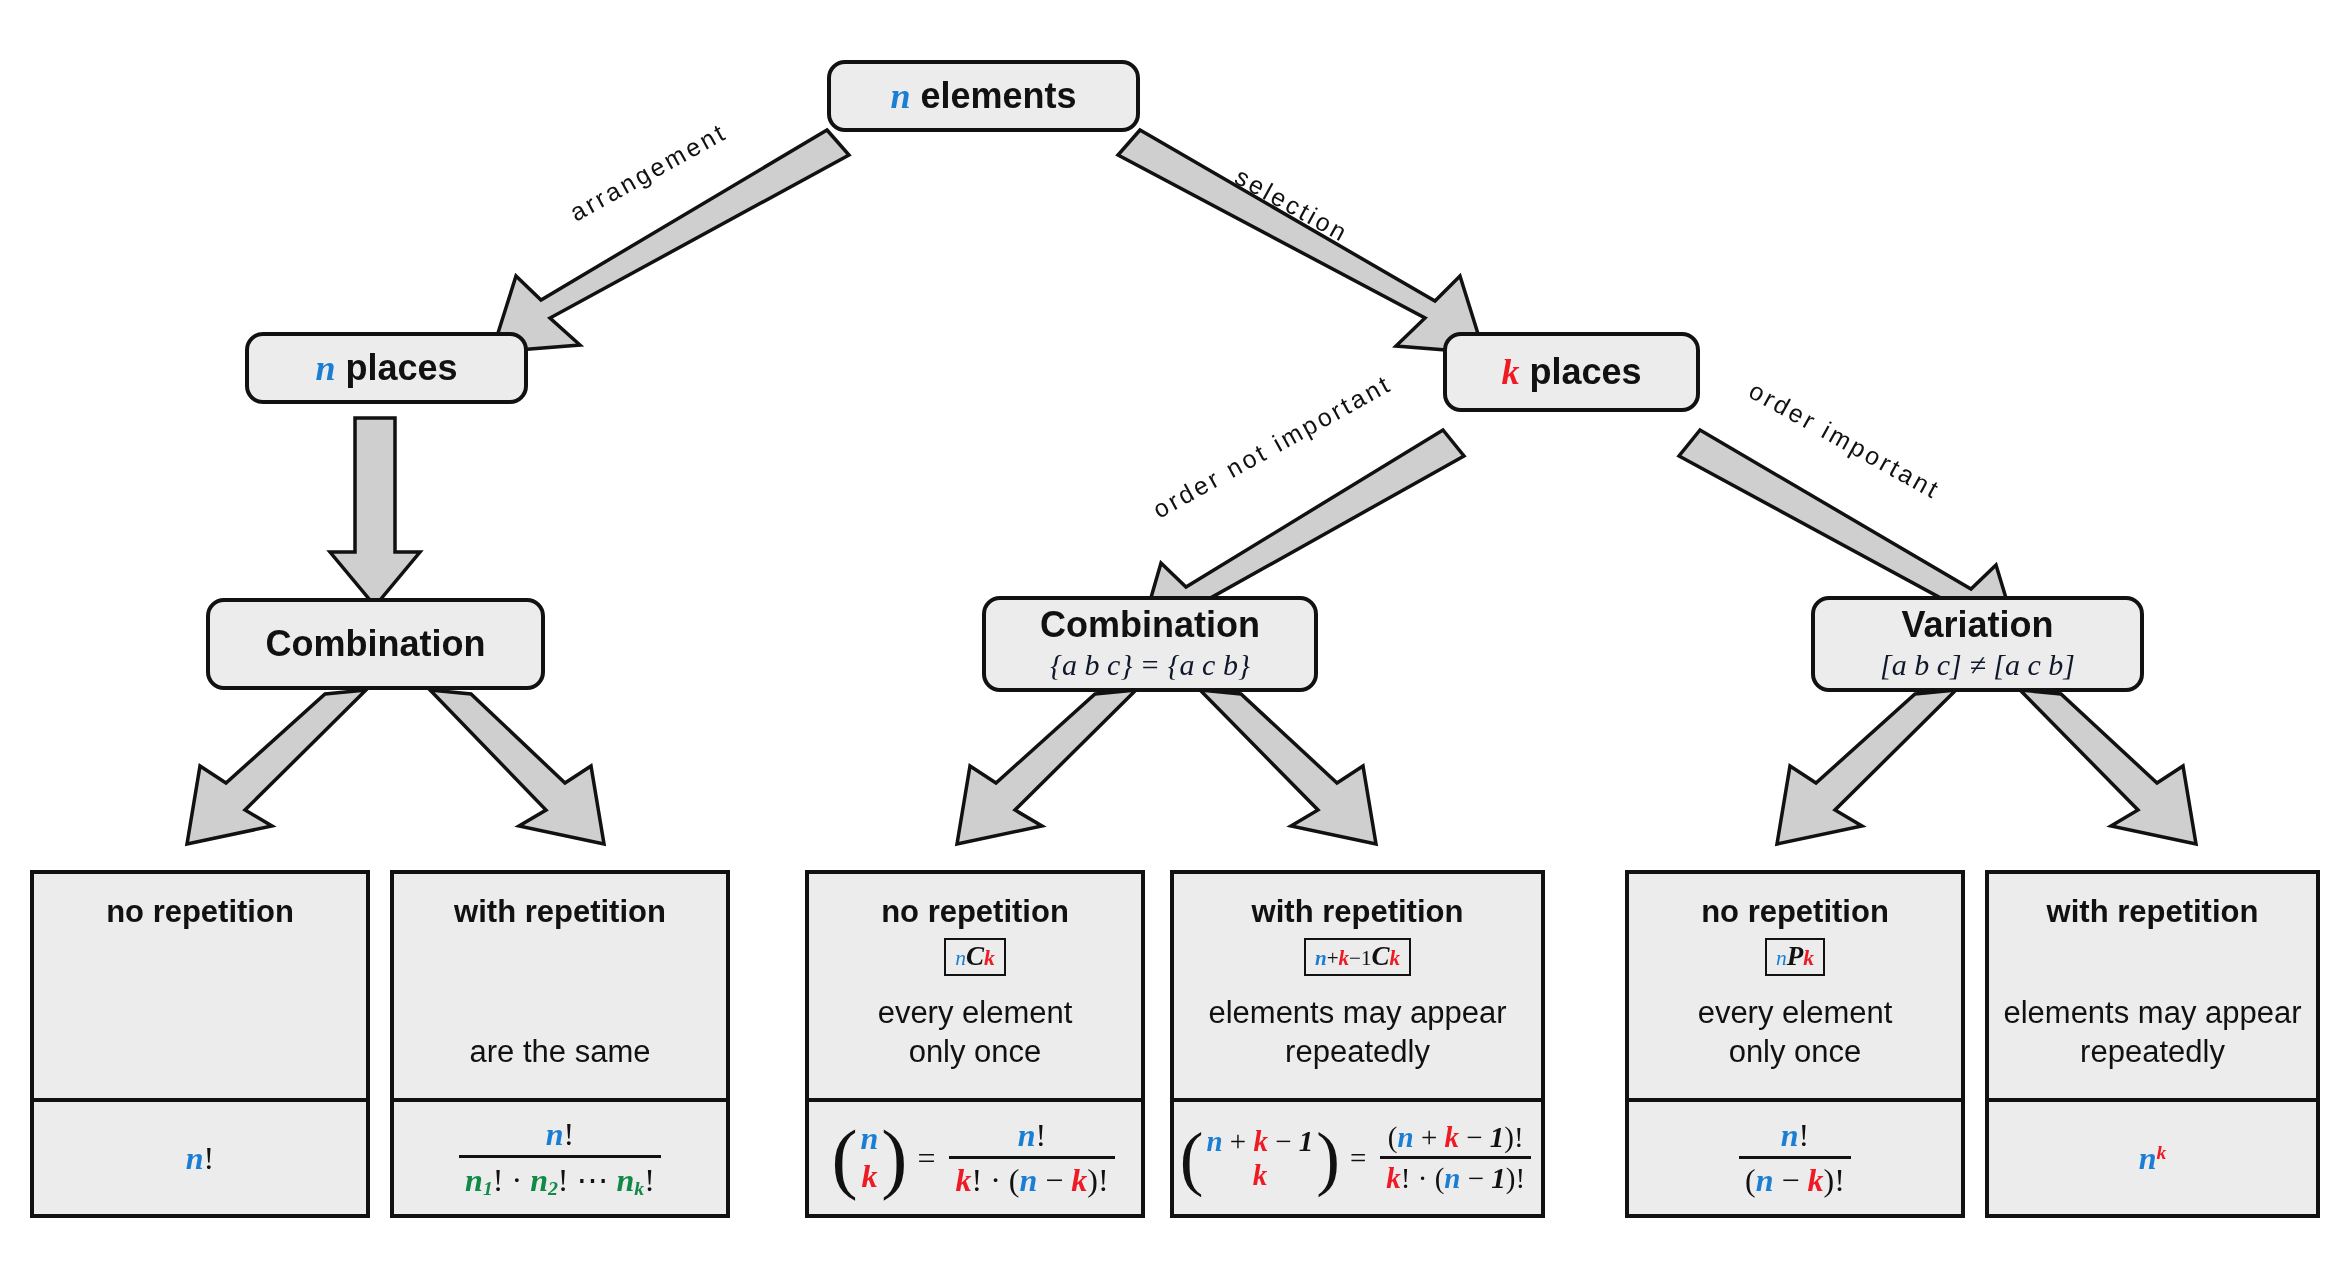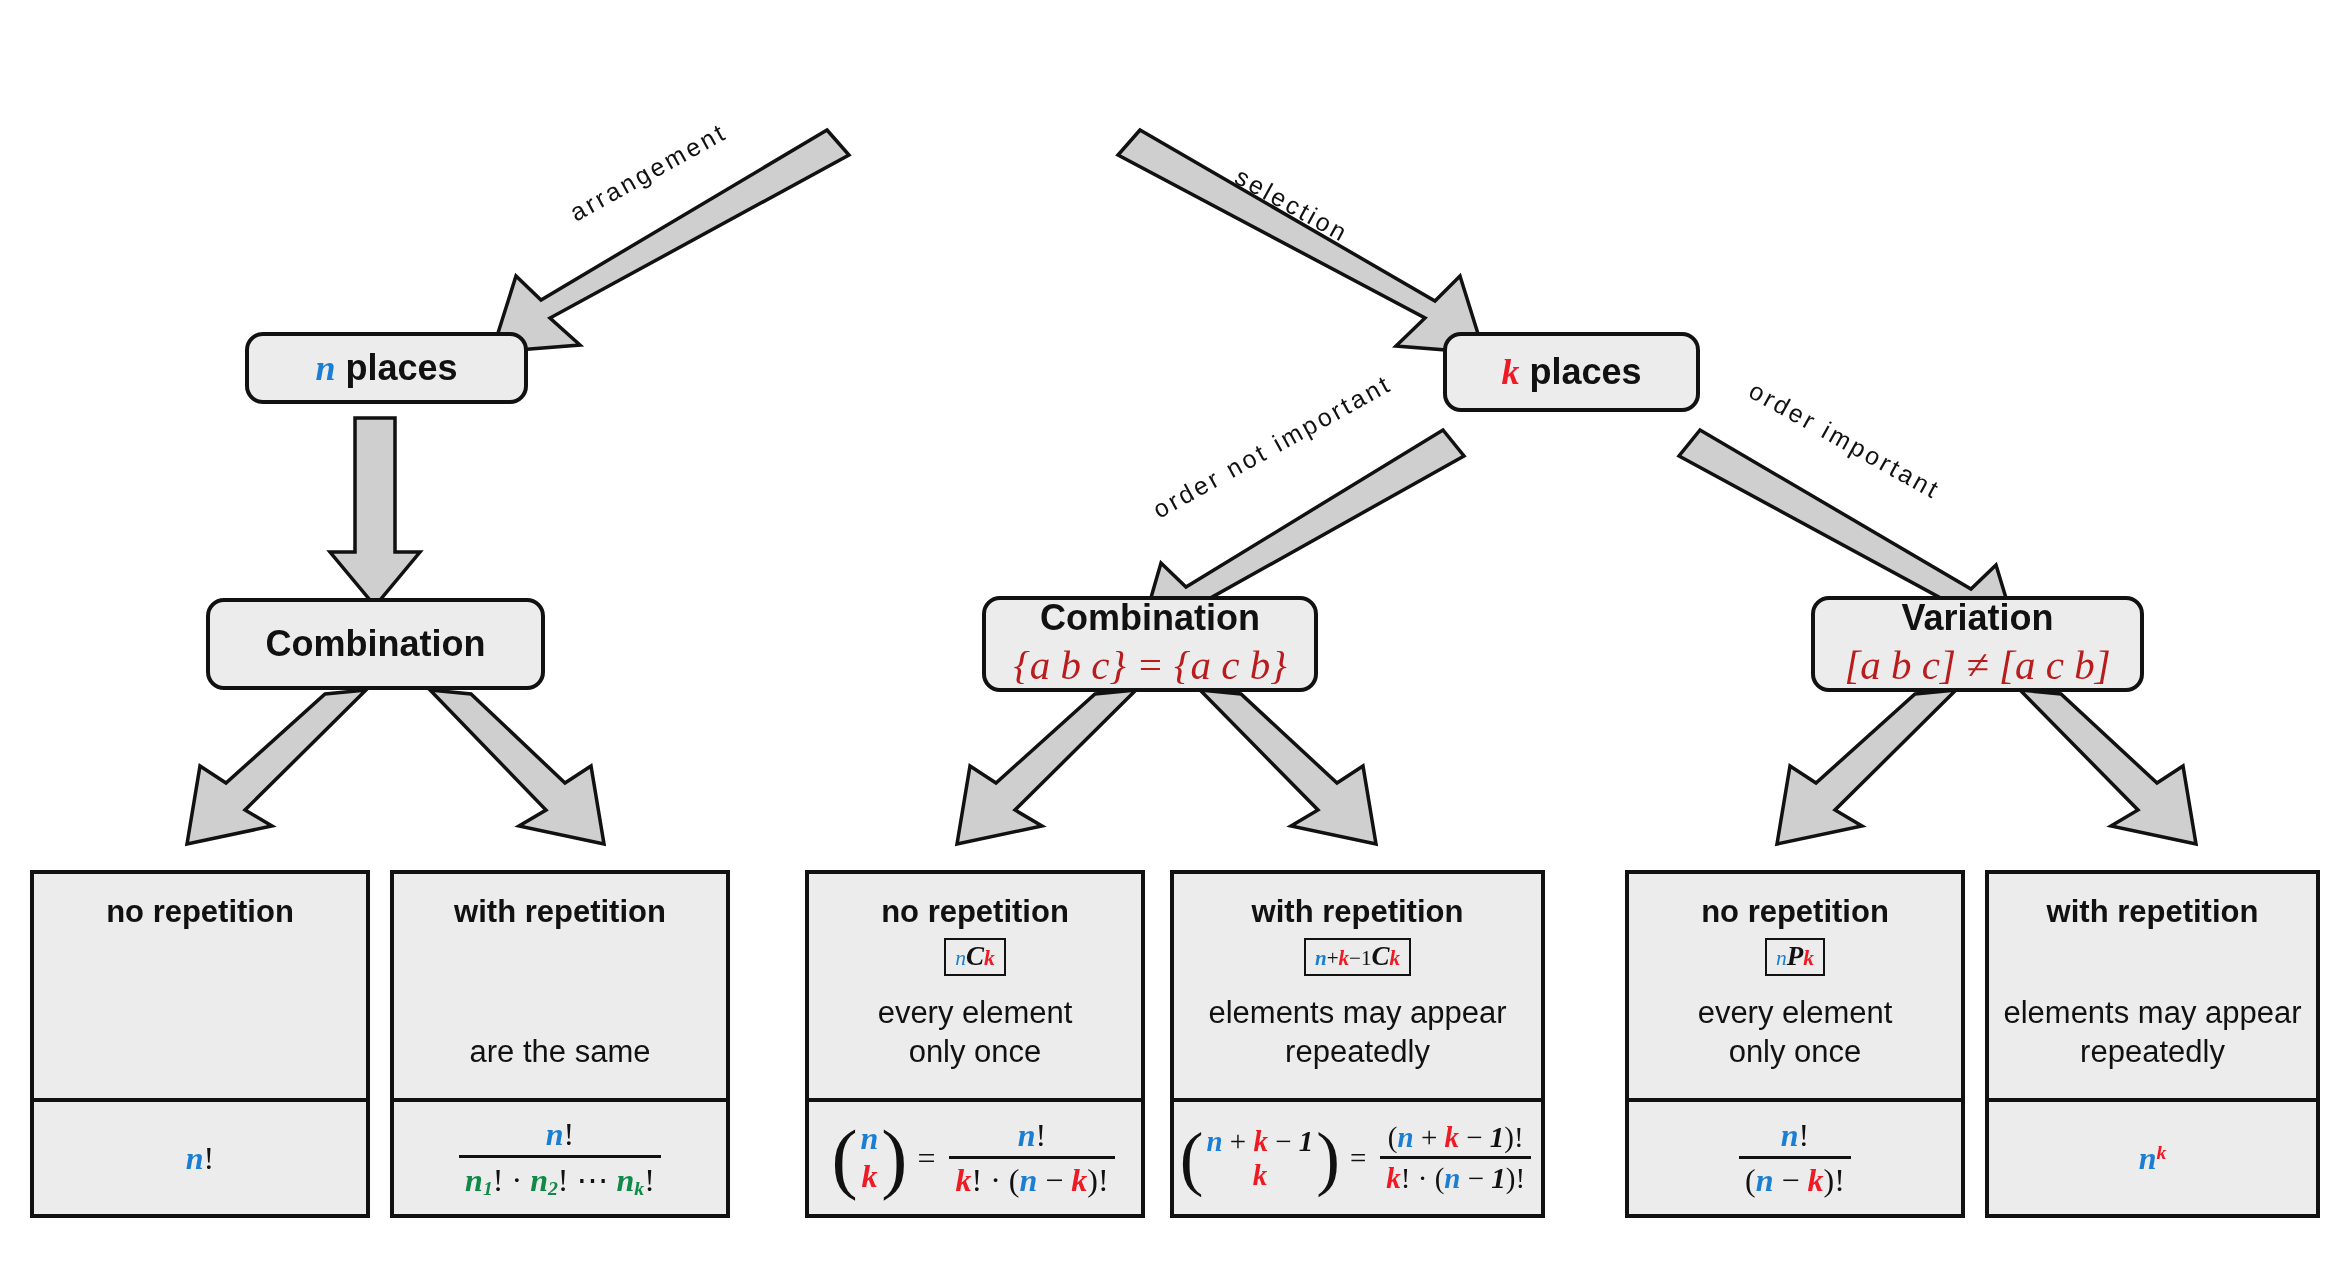--- a/index.html
+++ b/index.html
@@ -35,22 +35,22 @@
   .node .title {
     font-weight: bold;
     font-size: 36px;
     color: #111;
     line-height: 1.05;
     white-space: nowrap;
   }
   .node .sub {
     font-family: "Liberation Serif", serif;
     font-style: italic;
-    font-size: 41px;
-    color: #b91c1c;
+    font-size: 30px;
+    color: #0f172a;
     margin-top: 4px;
     white-space: nowrap;
   }
 
   
   .edge-label {
     position: absolute;
     font-size: 25px;
     color: #111;
     letter-spacing: 3px;
@@ -178,20 +178,25 @@
       <polygon points="430,690 471,694 565,783 591,766 604,844 519,826 546,810"></polygon>
 
       <polygon points="1095,694 1136,690 1015,810 1042,826 957,844 970,766 996,783"></polygon>
       <polygon points="1200,690 1241,694 1337,783 1363,766 1376,844 1291,826 1318,810"></polygon>
 
       <polygon points="1915,694 1956,690 1835,810 1862,826 1777,844 1790,766 1816,783"></polygon>
       <polygon points="2020,690 2061,694 2157,783 2183,766 2196,844 2111,826 2138,810"></polygon>
     </g>
   </svg>
 
+  <div class="node" style="left:827px; top:60px; width:313px; height:72px;">
+    <div class="title">
+      <span class="m bi blue">n</span><span> elements</span>
+    </div>
+  </div>
 
   <div class="edge-label" style="left:572px; top:200px; transform: rotate(-29deg);">arrangement</div>
   <div class="edge-label" style="left:1237px; top:160px; transform: rotate(29deg);">selection</div>
   <div class="edge-label" style="left:1155px; top:497px; transform: rotate(-29deg);">order not important</div>
   <div class="edge-label" style="left:1751px; top:374px; transform: rotate(29deg);">order important</div>
 
   <div class="node" style="left:245px; top:332px; width:283px; height:72px;">
     <div class="title">
       <span class="m bi blue">n</span><span> places</span>
     </div>

